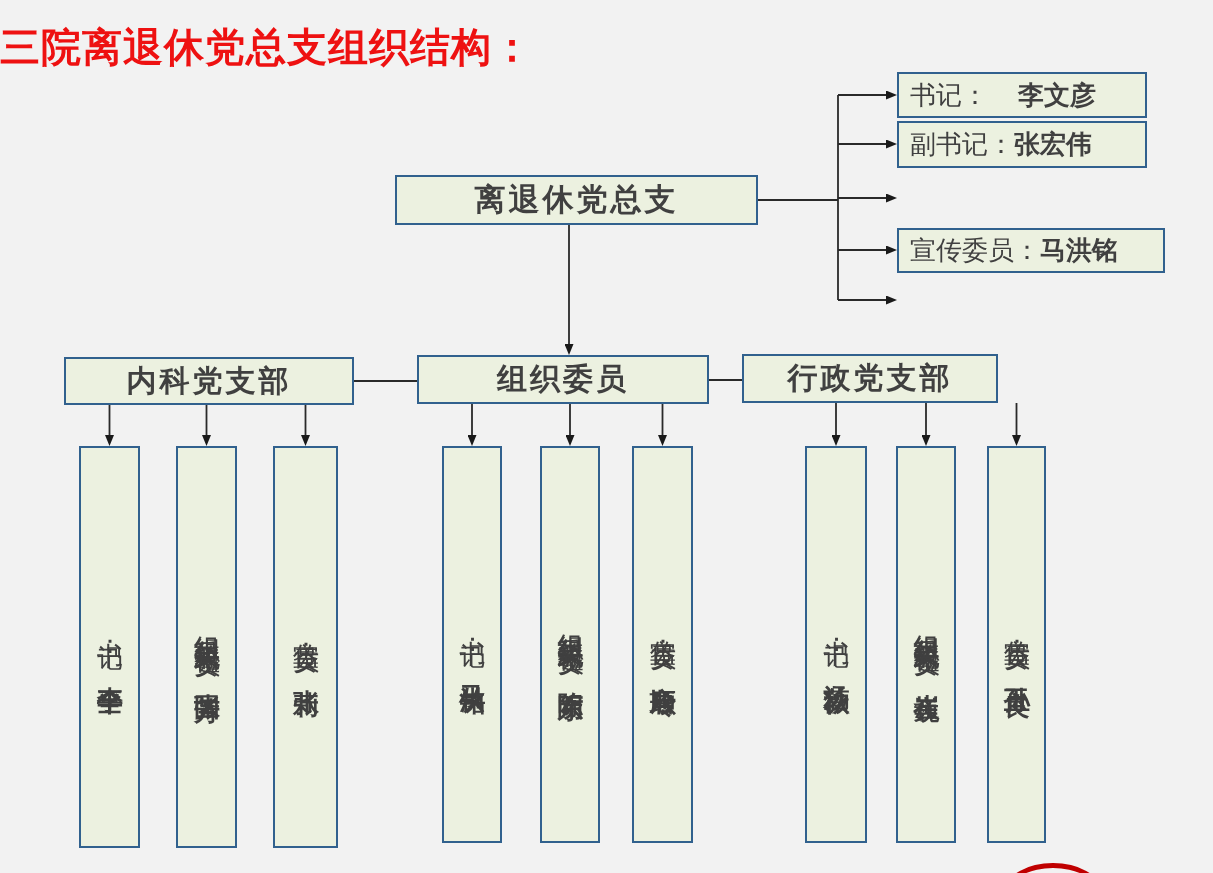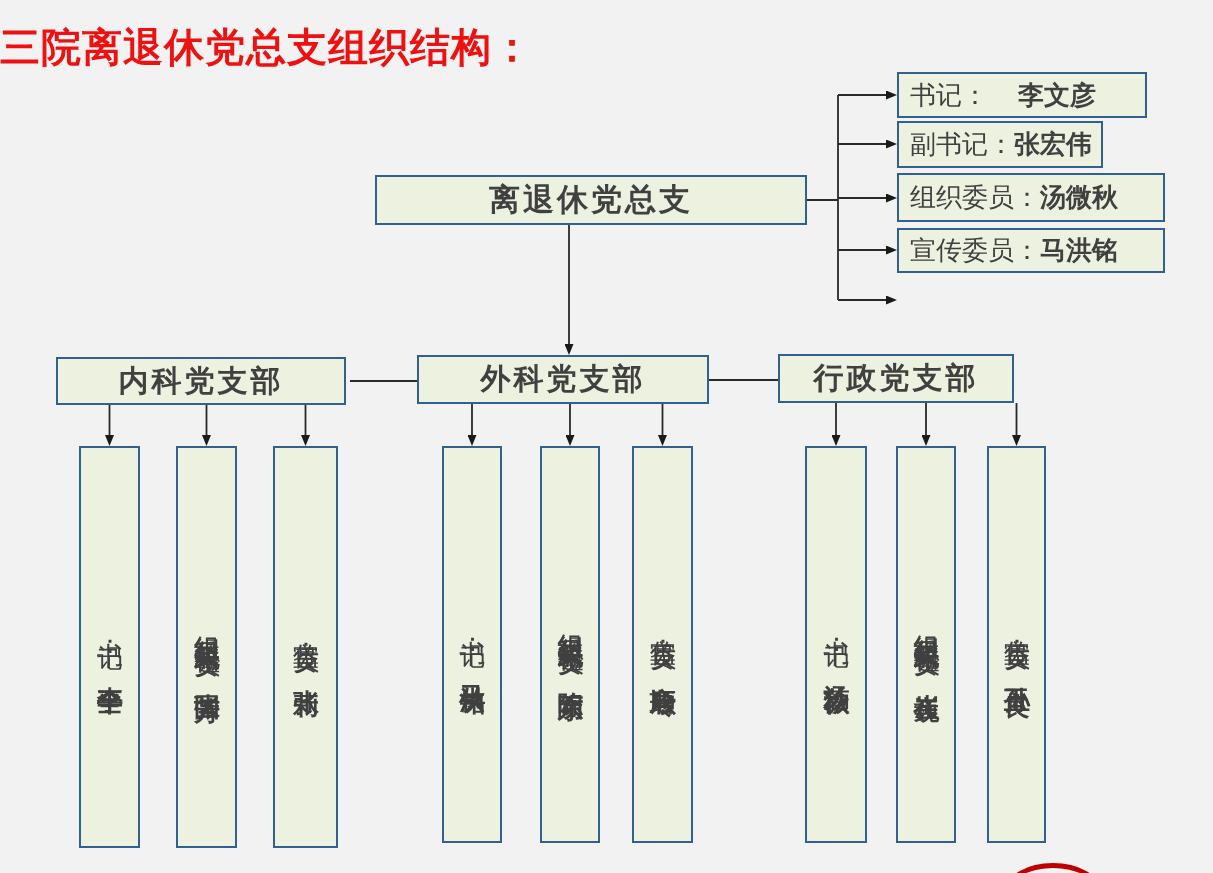--- a/index.html
+++ b/index.html
@@ -76,48 +76,44 @@
       <line x1="662.5" y1="404" x2="662.5" y2="435" marker-end="url(#arrow)"></line>
 
       <line x1="836" y1="403" x2="836" y2="435" marker-end="url(#arrow)"></line>
       <line x1="926" y1="403" x2="926" y2="435" marker-end="url(#arrow)"></line>
       <line x1="1016.5" y1="403" x2="1016.5" y2="435" marker-end="url(#arrow)"></line>
     </g>
   </svg>
 
   <div class="title">三院离退休党总支组织结构：</div>
 
-  <div class="box hbox" style="left:375px; top:175px; width:432px; height:50px;">
+  <div class="box hbox" style="left:395px; top:175px; width:363px; height:50px;">
     <span class="root-label">离退休党总支</span>
   </div>
 
   <div class="box cbox" style="left:897px; top:72px;  width:250px; height:46px;">
     <span class="lbl">书记：</span>
     <span class="name name-gap">李文彦</span>
   </div>
-  <div class="box cbox" style="left:897px; top:121px; width:206px; height:47px;font-family:Liberation Mono, monospace;">
+  <div class="box cbox" style="left:897px; top:121px; width:250px; height:47px;font-family:Liberation Mono, monospace;">
     <span class="lbl">副书记：</span>
     <span class="name">张宏伟</span>
-  </div>
-  <div class="box cbox" style="left:897px; top:173px; width:268px; height:49px;">
-    <span class="lbl">组织委员：</span>
-    <span class="name">汤微秋</span>
   </div>
   <div class="box cbox" style="left:897px; top:228px; width:268px; height:45px;">
     <span class="lbl">宣传委员：</span>
     <span class="name">马洪铭</span>
   </div>
 
-  <div class="box hbox" style="left:56px;  top:357px; width:290px; height:48px;">
+  <div class="box hbox" style="left:64px;  top:357px; width:290px; height:48px;">
     <span class="branch-label">内科党支部</span>
   </div>
   <div class="box hbox" style="left:417px; top:355px; width:292px; height:49px;">
-    <span class="branch-label">外科党支部</span>
+    <span class="branch-label">组织委员</span>
   </div>
-  <div class="box hbox" style="left:778px; top:354px; width:236px; height:49px;">
+  <div class="box hbox" style="left:742px; top:354px; width:256px; height:49px;">
     <span class="branch-label">行政党支部</span>
   </div>
 
   <div class="box vbox" style="left:79px;  top:446px; width:61px; height:402px;">
     <span class="lbl">书记：</span>
     <span class="name">李全平</span>
   </div>
   <div class="box vbox" style="left:176px; top:446px; width:61px; height:402px;">
     <span class="lbl">组织委员兼纪检委员：</span>
     <span class="name">张国芳</span>

